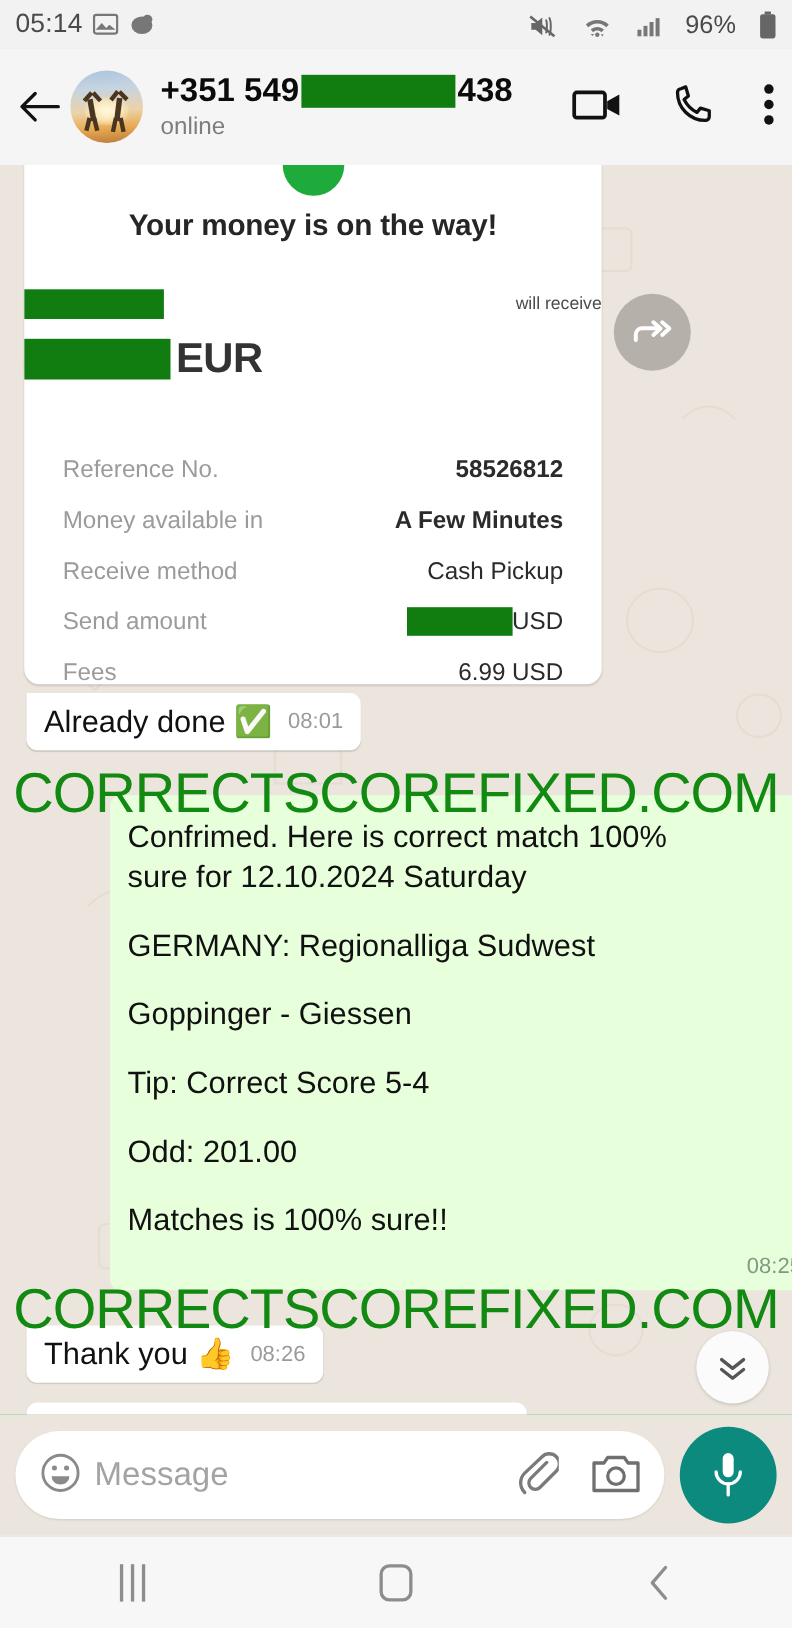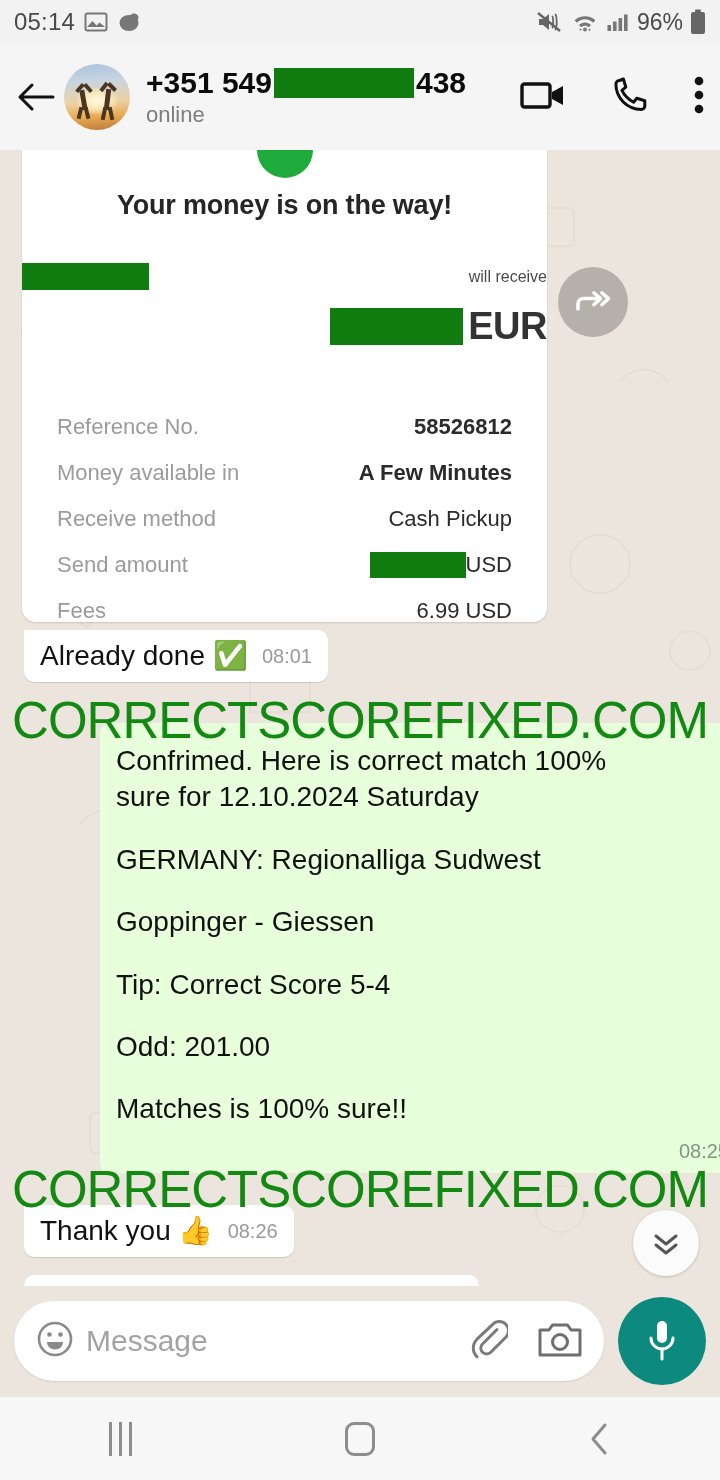--- a/index.html
+++ b/index.html
@@ -13,21 +13,21 @@
   
   .statusbar {
     height:44px; width:100%;
     background:#f2f2f2;
     display:flex; align-items:center;
     padding:16px 14px;
     position:relative; z-index:50;
   }
   .sb-left { display:flex; align-items:center; gap:9px; }
   .sb-clock { font-size:24px; color:#4a4a4a; letter-spacing:0.2px; }
-  .sb-right { margin-left:auto; display:flex; align-items:center; gap:7px; }
+  .sb-right { margin-left:auto; display:flex; align-items:flex-end; gap:21px; }
   .sb-batt { font-size:23px; color:#4a4a4a; }
   .icon-svg { display:block; }
 
   
   .header {
     height:106px; width:100%;
     background:#f5f5f5;
     display:flex; align-items:center;
     padding:0 16px 0 10px;
     position:relative; z-index:40;
@@ -81,21 +81,21 @@
     text-align:center; font-size:27px; font-weight:bold; color:#262626;
     margin-top:40px; letter-spacing:-0.2px;
   }
   .rc-line1 {
     display:flex; align-items:center; justify-content:space-between;
     margin-top:42px; font-size:16px; color:#4b4b4b;
   }
   .rc-line1 .redact { width:127px; height:27px; }
   .rc-line1 span.lbl { margin-left:5px; }
   .rc-line2 {
-    display:flex; align-items:center; justify-content:flex-end;
+    display:flex; align-items:center; justify-content:flex-start;
     margin-top:15px;
   }
   .rc-line2 .redact { width:133px; height:37px; }
   .rc-line2 .cur { font-size:38px; font-weight:bold; color:#333; margin-left:5px; letter-spacing:-0.5px; }
 
   .rc-rows { margin-top:56px; padding:0 35px; }
   .rc-row {
     display:flex; align-items:center; justify-content:space-between;
     height:46px;
   }

